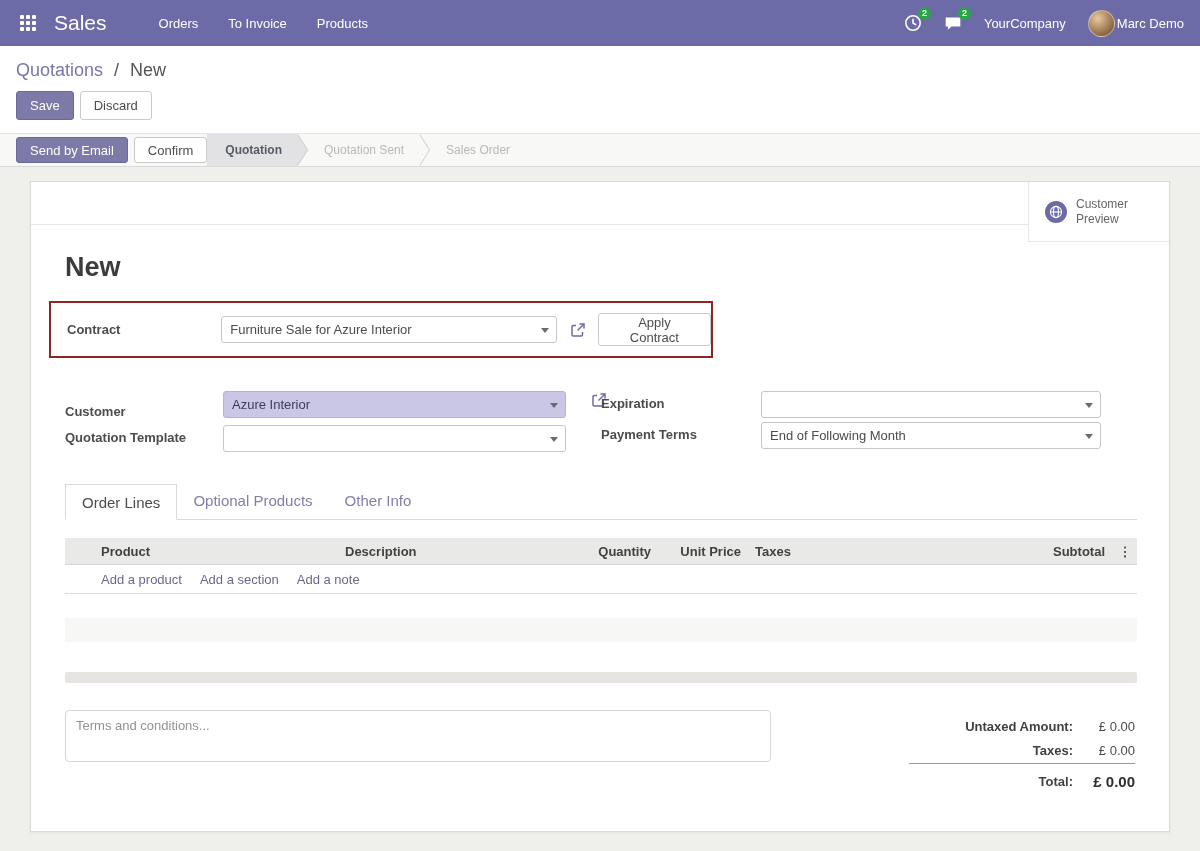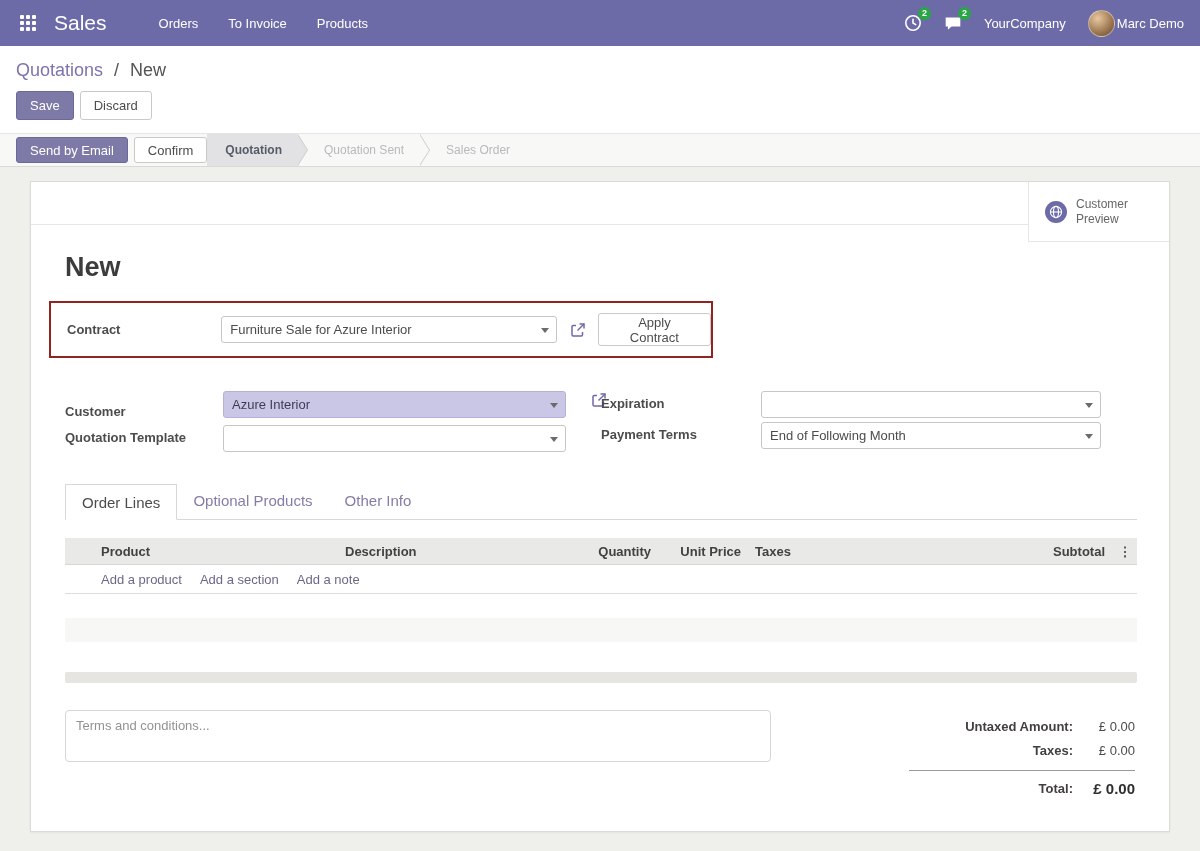--- a/index.html
+++ b/index.html
@@ -91,21 +91,21 @@
   .stripe { position:absolute; left:34px; width:1072px; height:24px; background:#f7f7f5; }
   #stripe-1 { top:436px; }
   .scrollband { position:absolute; left:34px; top:490px; width:1072px; height:11px; background:#e7e5e2; border-radius:2px; cursor:pointer; }
 
   .terms { position:absolute; left:34px; top:528px; width:706px; height:52px; border:1px solid #d6d6d4; border-radius:4px; padding:7px 10px; font-size:13px; color:#929292; cursor:text; background:#fff; }
 
   .totals { position:absolute; right:34px; top:532px; width:226px; font-size:13px; }
   .trow { display:flex; align-items:center; height:24px; }
   .trow .tl { flex:1; text-align:right; font-weight:bold; color:#433f3f; }
   .trow .tv { width:62px; text-align:right; color:#4c4c4c; }
-  .trow.total { border-top:1px solid #9a9a98; margin-top:8px; padding-top:8px; height:28px; }
+  .trow.total { border-top:1px solid #9a9a98; margin-top:1px; padding-top:8px; height:28px; }
   .trow.total .tv { font-weight:bold; font-size:15px; color:#2e2e2e; }
 </style>
 </head>
 <body>
 
 <div class="page">
 
   <header class="navbar">
     <button class="apps-btn">
       <span class="apps-grid">

